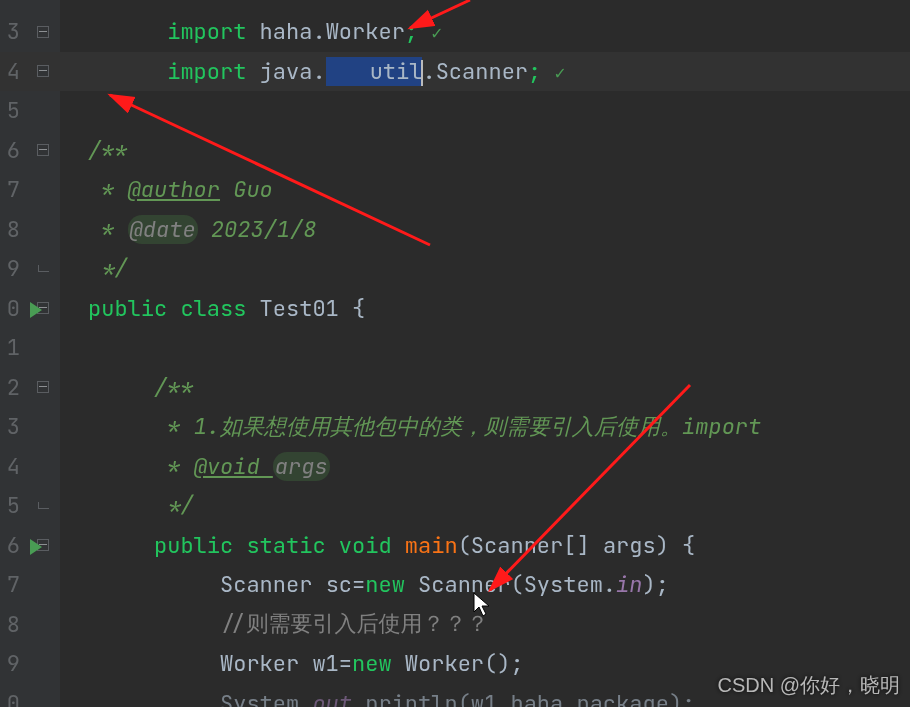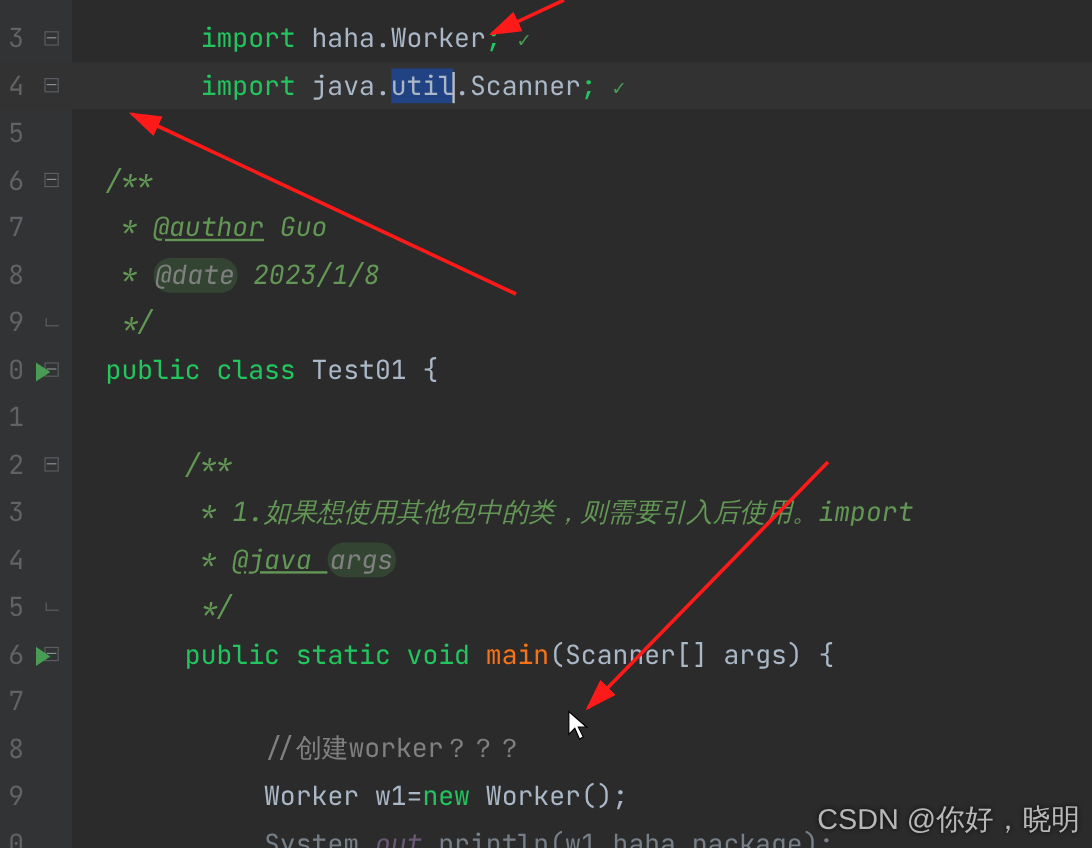--- a/index.html
+++ b/index.html
@@ -88,34 +88,34 @@
   .yel { color:#f97316; }
   .check { color:#499C54; font-weight:bold; font-size:18px;}
   .caret-line { background:#323232; }
   .caret {
     display:inline-block;
     width:2px;height:26px;
     background:#bbbbbb;
     vertical-align:middle;
     margin:0 -1px;
   }
-  .hl { background:#214283;}
+  .hl { background:#214283;padding-left:44px;}
   svg.annot {
     position:absolute;
     left:0;top:0;
     width:910px;height:707px;
     pointer-events:none;
   }
   .watermark{
     position:absolute;
     right:10px;
     bottom:8px;
     color:#d0d0d0;
     font-family: Arial, sans-serif;
-    font-size:24px;
+    font-size:20px;
     opacity:0.85;
     text-shadow:0 0 4px #000;
   }
 </style>
 </head>
 <body>
 
 <div class="editor">
   <div class="gutter"></div>
 
@@ -184,45 +184,46 @@
 
   <div class="line" style="top:407px">
     <span class="num">3</span>
     <span class="fold-col"></span>
     <span class="code doc">     <span> * </span><span>1.如果想使用其他包中的类，则需要引入后使用。import</span></span>
   </div>
 
   <div class="line" style="top:446.5px">
     <span class="num">4</span>
     <span class="fold-col"></span>
-    <span class="code doc">     <span> * </span><span class="tag">@java </span><span class="tagbox">args</span></span>
+    <span class="code doc">     <span> * </span><span class="tag">@void </span><span class="tagbox">args</span></span>
   </div>
 
   <div class="line" style="top:486px">
     <span class="num">5</span>
     <span class="fold-col"><span class="fold-end"></span></span>
     <span class="code doc">     <span> */</span></span>
   </div>
 
   <div class="line" style="top:525.5px">
     <span class="num">6</span>
     <span class="fold-col"><span class="fold-minus"></span></span>
     <span class="code">     <span class="kw">public </span><span class="kw">static </span><span class="kw">void </span><span class="yel">main</span><span>(</span><span>Scanner</span><span>[] </span><span>args</span><span>) {</span></span>
   </div>
   <span class="run-tri" style="top:539px"></span>
 
   <div class="line" style="top:565px">
     <span class="num">7</span>
     <span class="fold-col"></span>
+    <span class="code">          <span>Scanner </span><span>sc</span><span>=</span><span class="kw">new </span><span>Scanner</span><span>(</span><span>System</span><span>.</span><span class="field">in</span><span>);</span></span>
   </div>
 
   <div class="line" style="top:604.5px">
     <span class="num">8</span>
     <span class="fold-col"></span>
-    <span class="code comment">          <span>//创建worker？？？</span></span>
+    <span class="code comment">          <span>//则需要引入后使用？？？</span></span>
   </div>
 
   <div class="line" style="top:644px">
     <span class="num">9</span>
     <span class="fold-col"></span>
     <span class="code">          <span>Worker </span><span>w1</span><span>=</span><span class="kw">new </span><span>Worker</span><span>();</span></span>
   </div>
 
   <div class="line" style="top:683.5px">
     <span class="num">0</span>

